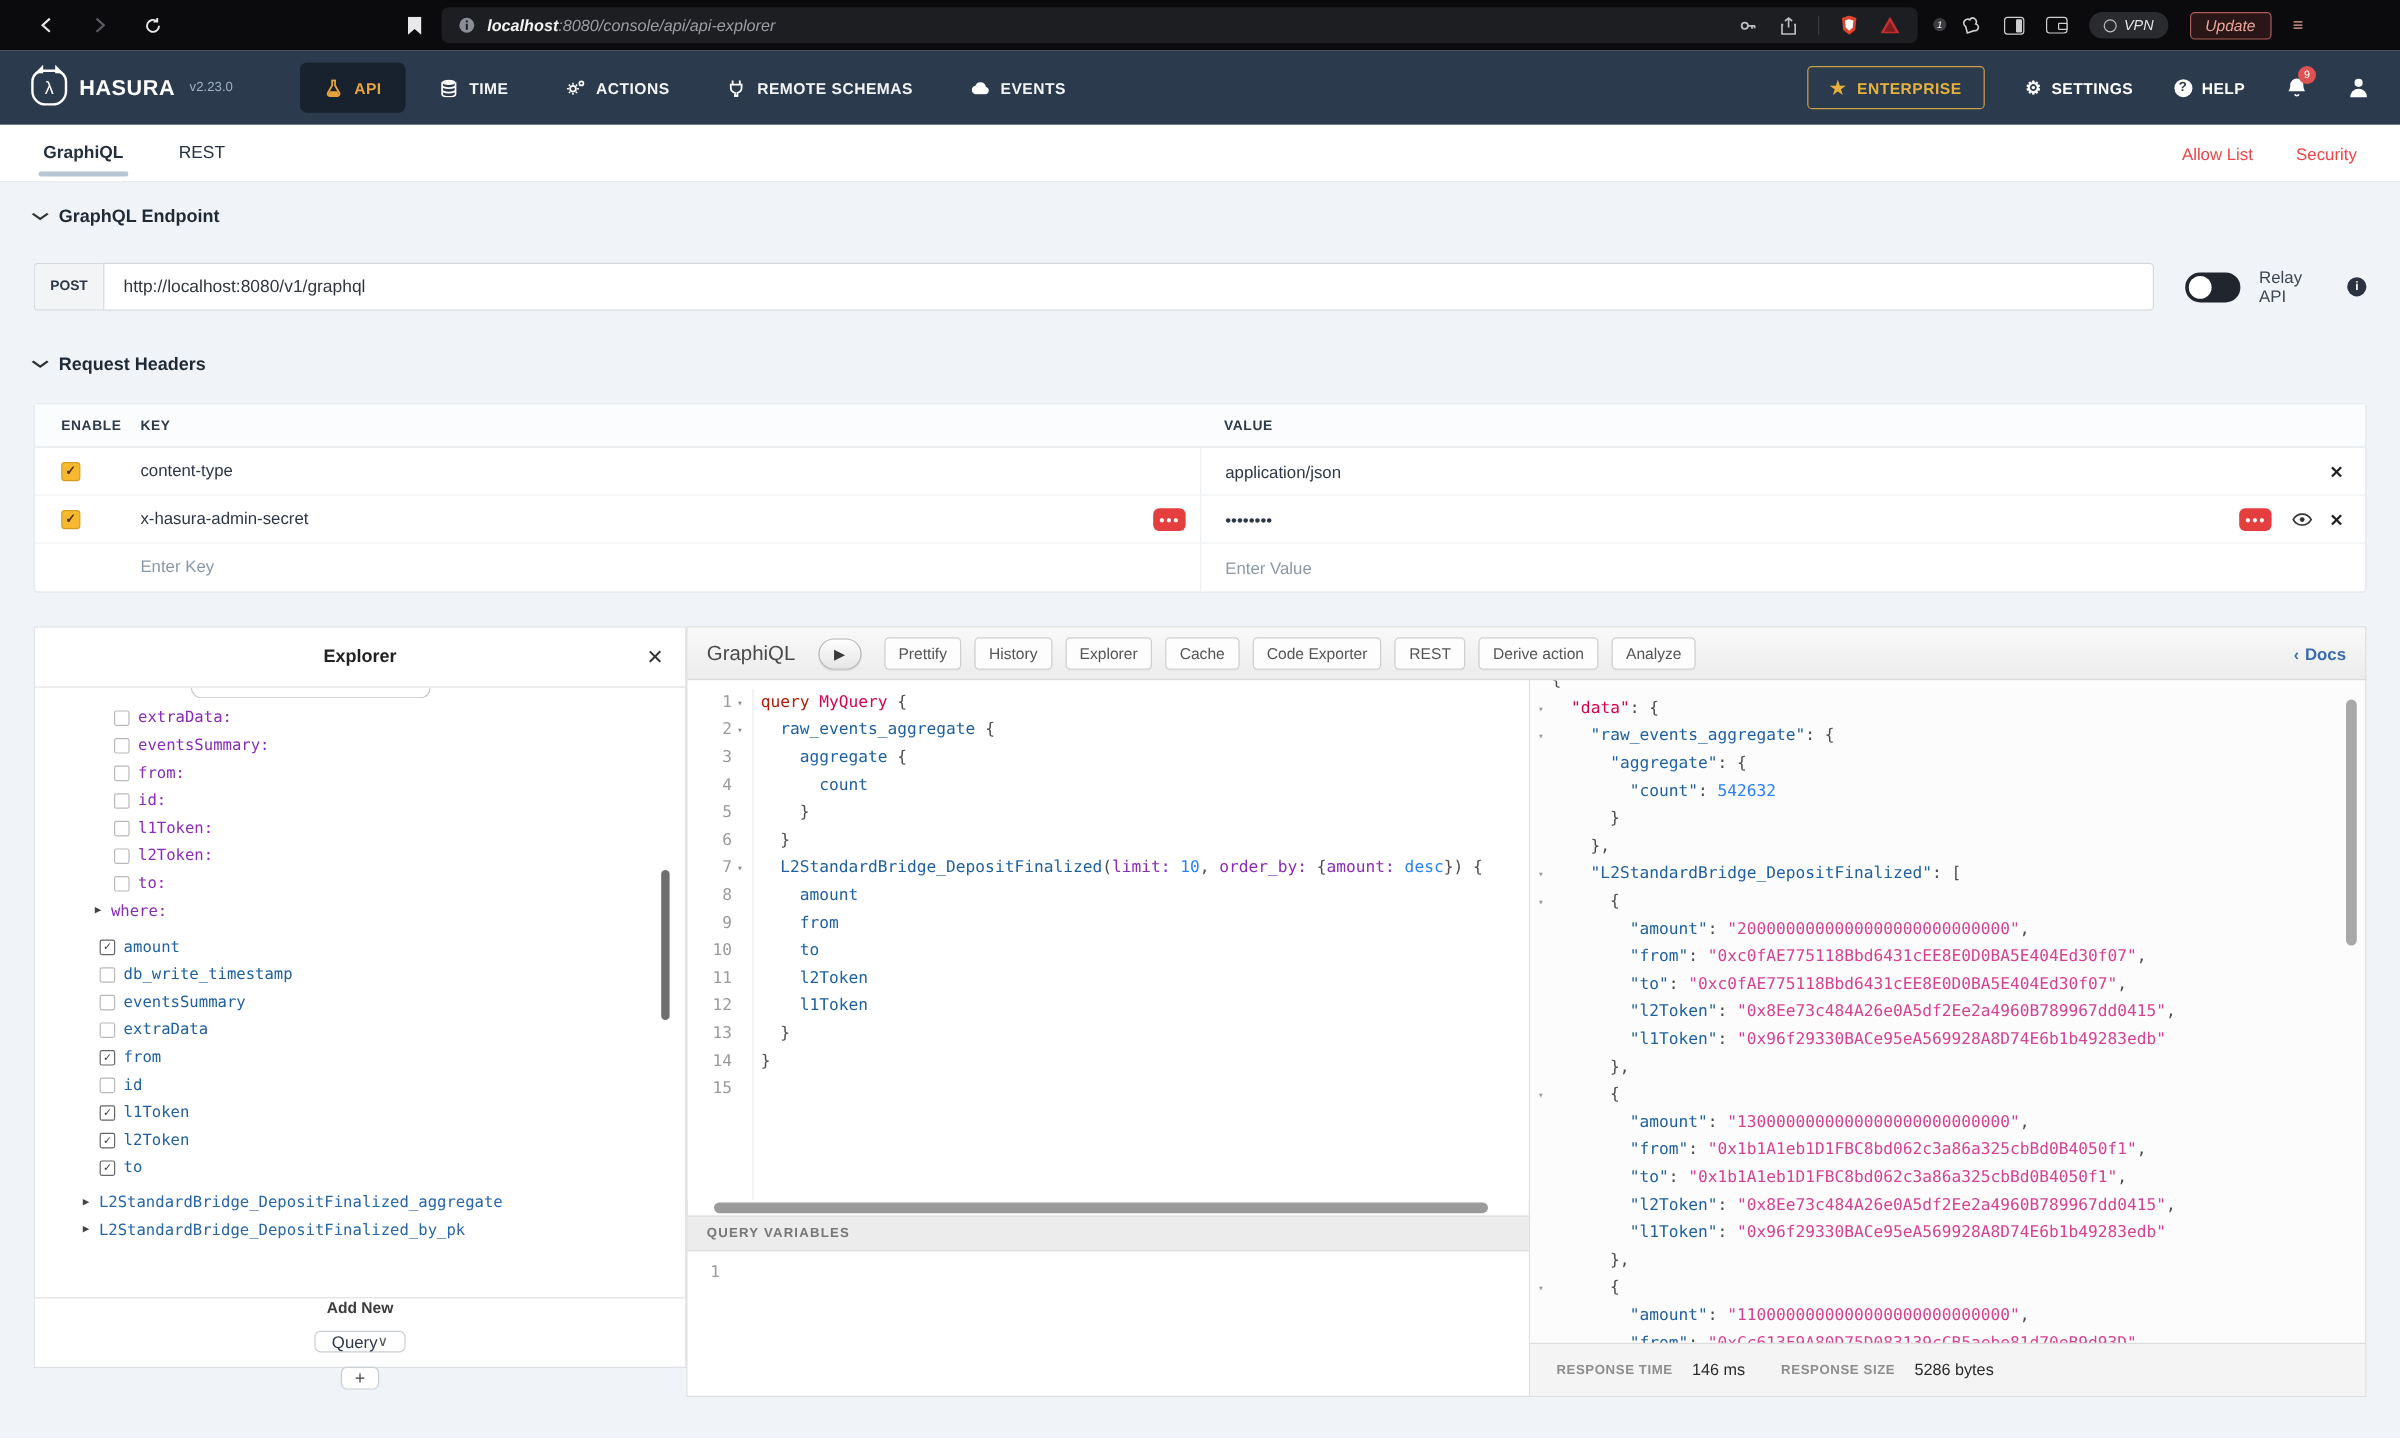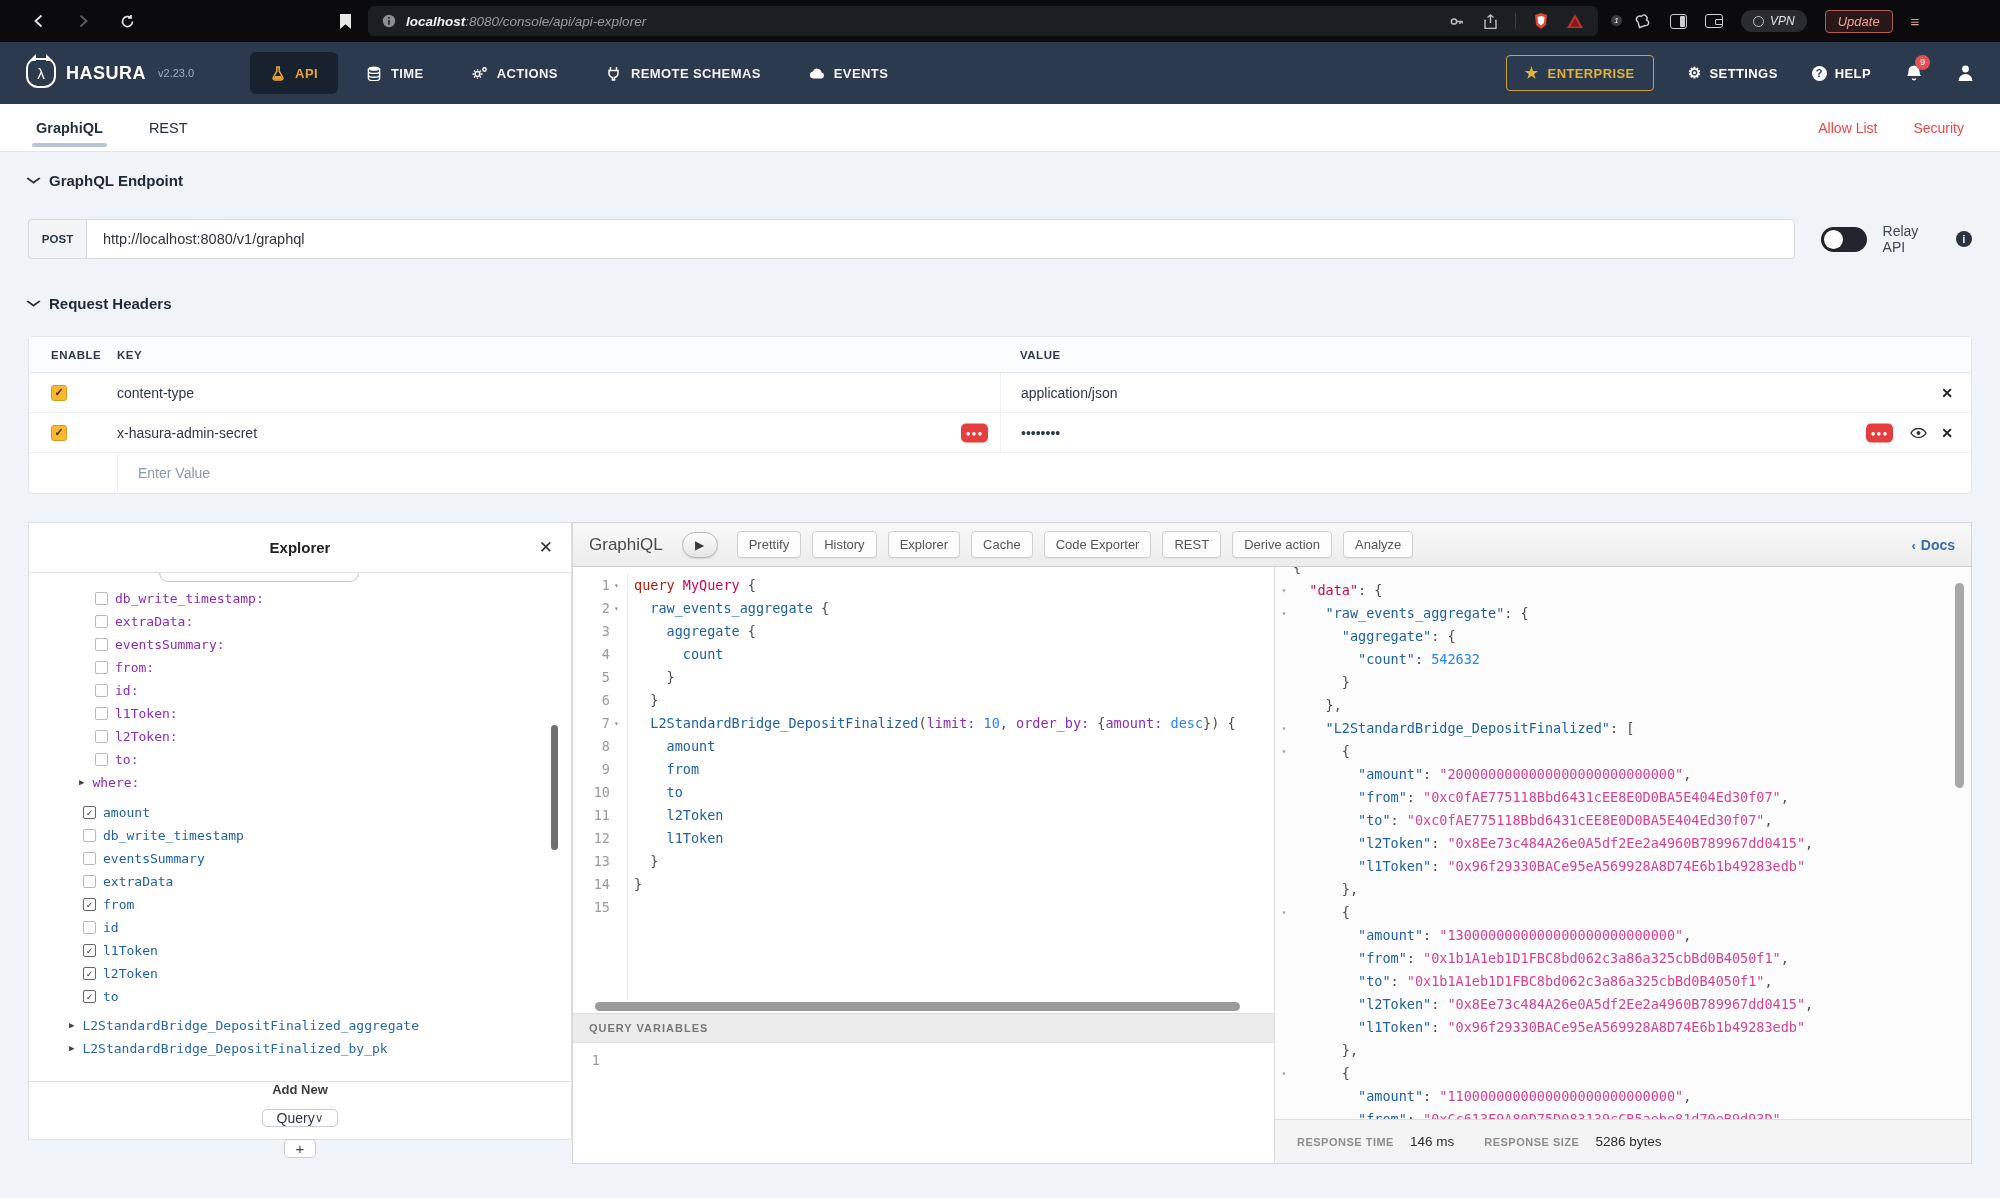--- a/index.html
+++ b/index.html
@@ -385,40 +385,37 @@
           <svg width="17" height="11" viewBox="0 0 17 11">
               <path d="M1 5.5C3 2 5.5 1 8.5 1s5.5 1 7.5 4.5C14 9 11.5 10 8.5 10S3 9 1 5.5z" fill="none" stroke="#333" stroke-width="1.4"></path>
               <circle cx="8.5" cy="5.5" r="2" fill="#333"></circle>
             </svg>
         </span>
         <span class="abs-r xic" style="right:18px">✕</span>
       </span>
     </div>
     <div class="t-row">
       <span class="c-enable"></span>
+      <span class="c-key"><span class="cell-txt ph">Enter Key</span></span>
       <span class="c-value">
           <span class="cell-txt ph">Enter Value</span>
         </span>
     </div>
   </div>
 
   <div class="workbench">
 
     <div class="explorer">
       <div class="exp-head">
         <span class="exp-title">Explorer</span>
         <span class="exp-close">✕</span>
       </div>
       <div class="exp-list mono">
         <span class="roundbox"></span>
         <div id="exp-args">
-            <div class="exp-row arg">
-              <span class="sq"></span>
-              <span>db_write_timestamp:</span>
-            </div>
             <div class="exp-row arg">
               <span class="sq"></span>
               <span>extraData:</span>
             </div>
             <div class="exp-row arg">
               <span class="sq"></span>
               <span>eventsSummary:</span>
             </div>
             <div class="exp-row arg">
               <span class="sq"></span>

